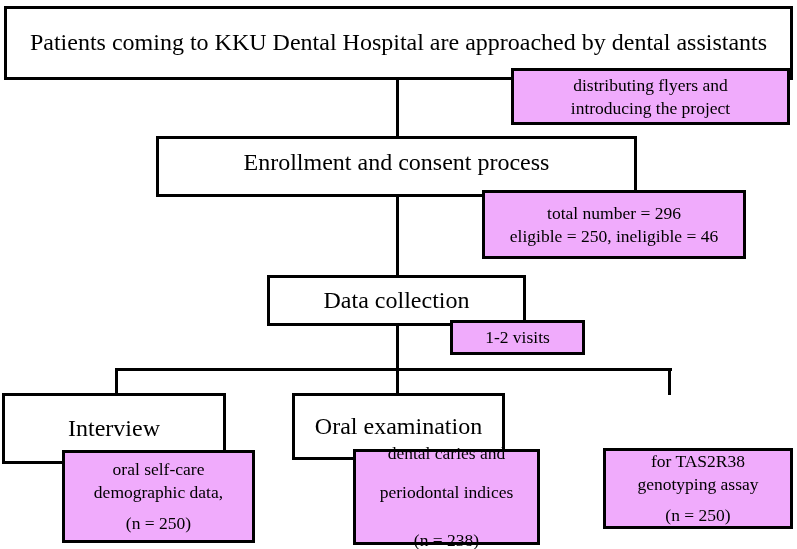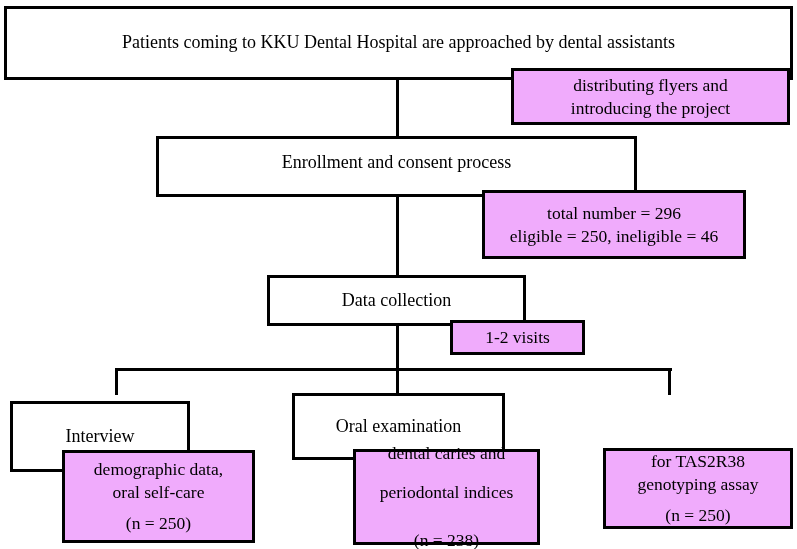--- a/index.html
+++ b/index.html
@@ -23,21 +23,21 @@
     display: flex;
     flex-direction: column;
     align-items: center;
     justify-content: center;
     text-align: center;
     line-height: 1.3;
   }
   .white-box {
     background: #ffffff;
     z-index: 2;
-    font-size: 18px;
+    font-size: 24px;
   }
   .gray-box {
     background: #f0abfc;
     z-index: 3;
     font-size: 17.5px;
   }
   .line {
     position: absolute;
     background: #000000;
     z-index: 1;
@@ -52,21 +52,21 @@
   #step2     { left: 156px; top: 136px; width: 481px; height: 61px; padding-bottom: 8px; }
   #note2     { left: 482px; top: 190px; width: 264px; height: 69px; }
   #spine2    { left: 396px; top: 195px; width: 3px;   height: 82px; }
   #step3     { left: 267px; top: 275px; width: 259px; height: 51px; }
   #note3     { left: 450px; top: 320px; width: 135px; height: 35px; }
   #spine3    { left: 396px; top: 324px; width: 3px;   height: 46px; }
   #branch-h  { left: 115px; top: 368px; width: 557px; height: 3px;  }
   #drop-a    { left: 115px; top: 368px; width: 3px;   height: 27px; }
   #drop-b    { left: 396px; top: 368px; width: 3px;   height: 27px; }
   #drop-c    { left: 668px; top: 368px; width: 3px;   height: 27px; }
-  #branch-box-0 { left: 10px;   top: 393px; width: 180px; height: 71px; margin-top: 8px; }
+  #branch-box-0 { left: 2px;   top: 393px; width: 224px; height: 71px; }
   #branch-box-1 { left: 292px; top: 393px; width: 213px; height: 67px; }
   #branch-box-2 { left: 562px; top: 393px; width: 215px; height: 67px; }
   #branch-note-0 { left: 62px;  top: 450px; width: 193px; height: 93px; }
   #branch-note-1 { left: 353px; top: 449px; width: 187px; height: 96px; gap: 16px; }
   #branch-note-2 { left: 603px; top: 448px; width: 190px; height: 81px; }
 </style>
 </head>
 <body>
 
 <div id="canvas">
@@ -106,22 +106,22 @@
   </div>
 
   <div class="box white-box" id="branch-box-0">
     <span>Interview</span>
   </div>
   <div class="box white-box" id="branch-box-1">
     <span>Oral examination</span>
   </div>
 
   <div class="box gray-box" id="branch-note-0">
+    <span>oral self-care</span>
     <span>demographic data,</span>
-    <span>oral self-care</span>
     <span class="n-line">(n = 250)</span>
   </div>
   <div class="box gray-box" id="branch-note-1">
     <span>dental caries and</span>
     <span>periodontal indices</span>
     <span class="n-line">(n = 238)</span>
   </div>
   <div class="box gray-box" id="branch-note-2">
     <span>for TAS2R38</span>
     <span>genotyping assay</span>

